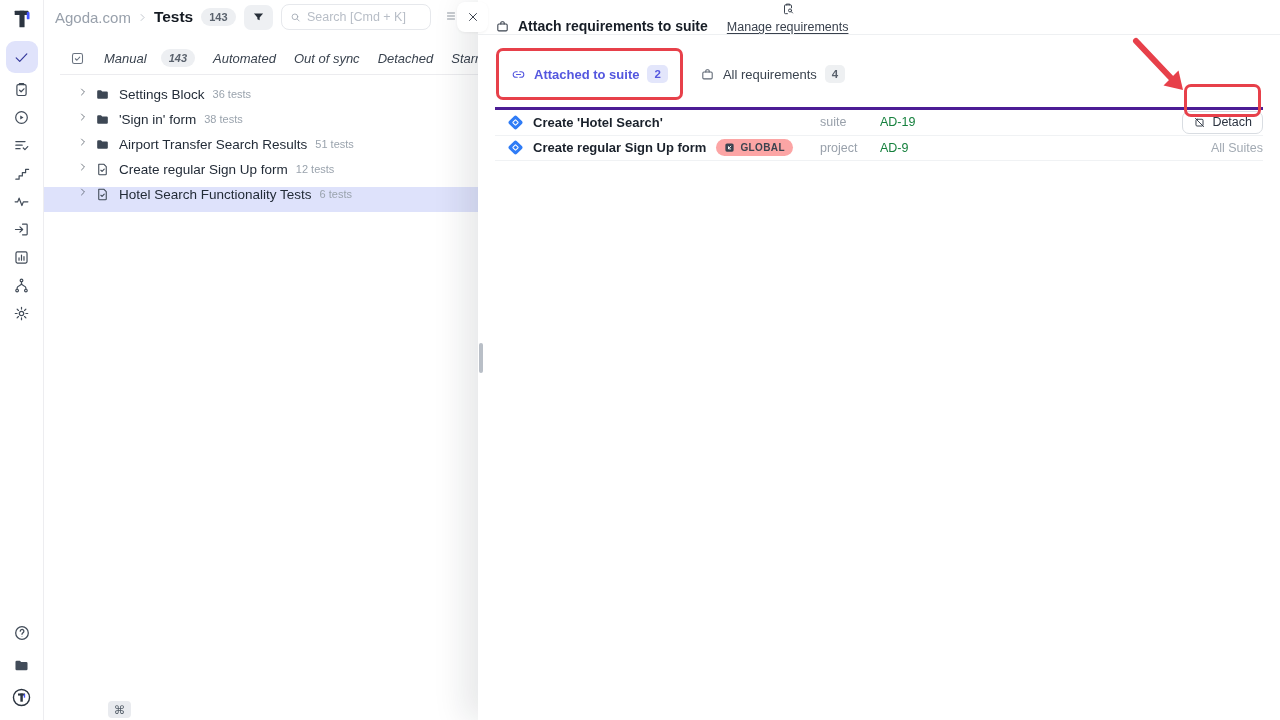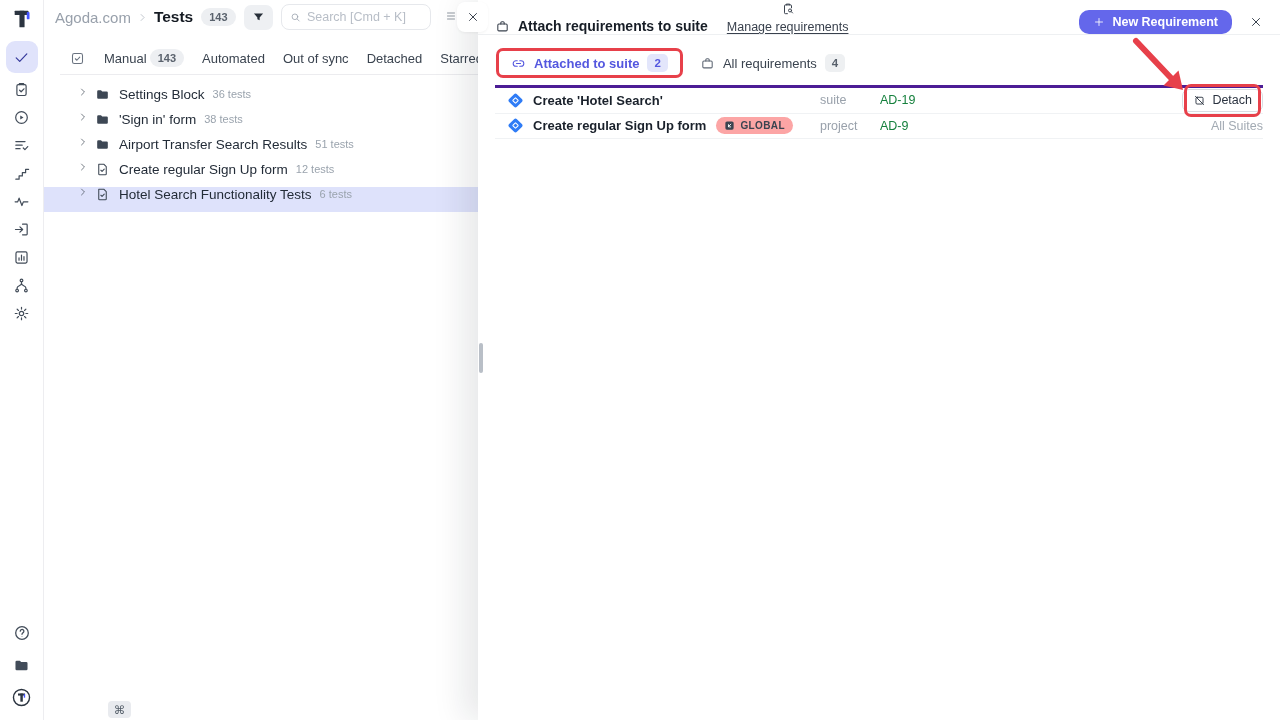--- a/index.html
+++ b/index.html
@@ -32,21 +32,21 @@
   .filter-btn { width:29px; height:25px; background:#eef0f3; border:none; border-radius:7px;
                 display:flex; align-items:center; justify-content:center; color:#262e38; margin-left:8px; cursor:pointer; }
   .search { margin-left:8px; width:150px; height:26px; border:1px solid #e6e8ec; border-radius:8px;
             display:flex; align-items:center; padding:0 8px; gap:6px; color:#9aa2ad; background:#fff; }
   .search input { border:none; outline:none; width:100%; font-size:12.5px; color:#3a424e; font-family:inherit; background:transparent; }
   ::placeholder { color:#b8bec7; }
   .half-menu { position:absolute; left:446px; top:10px; color:#7b8490; z-index:10; }
 
   .filters { height:26px; margin-top:11px; display:flex; align-items:center; padding-left:26px; font-size:13px; color:#3a434f; }
   .f-icon { color:#6a7380; margin-right:19px; display:flex; }
-  .f-item { display:flex; align-items:center; gap:3px; margin-right:18px; cursor:pointer; white-space:nowrap; }
+  .f-item { display:flex; align-items:center; gap:14px; margin-right:18px; cursor:pointer; white-space:nowrap;font-style:italic; }
   .warn-badge { background:#fbecbd; color:#8f6e22; font-size:12px; padding:3px 9px; border-radius:99px; cursor:pointer; white-space:nowrap; }
   .divider { position:absolute; left:16px; right:0; top:74px; border-top:1px solid #ececef; }
 
   .tree { position:absolute; left:0; right:0; top:87px; }
   .trow { height:25px; display:flex; align-items:flex-start; padding-left:34px; cursor:pointer; }
   .trow.selected { background:#dee2fb; }
   .chev { color:#3f4854; display:flex; margin-right:7px; }
   .ticon { color:#3d4754; display:flex; }
   .tlabel { font-size:13.5px; color:#232c38; font-weight:500; margin-left:9px; }
   .tcount { font-size:11px; color:#9aa3ad; margin-left:8px; padding-top:1px; }
@@ -70,21 +70,21 @@
              font-weight:600; display:flex; align-items:center; gap:7px; border:none; font-family:inherit; cursor:pointer; }
   .close-x { color:#39414d; display:flex; background:none; border:none; cursor:pointer; }
 
   .tabs { display:flex; align-items:center; padding:13px 0 0 18px; }
   .tab { display:flex; align-items:center; gap:8px; cursor:pointer; }
   .tab1 { color:#5457df; font-weight:600; font-size:13px; }
   .tab2 { margin-left:17px; color:#3a434f; font-size:13px; font-weight:500; }
   .tab2 .tab-ic { color:#5d6673; }
   .tbadge { background:#e3e6fb; color:#5457df; font-size:11.5px; font-weight:600; padding:3px 7px; border-radius:5px; }
   .tbadge.gray { background:#eef0f2; color:#59616c; }
-  .ann-tab-box { border:3px solid #e7404a; border-radius:7px; padding:3px 12px; display:flex; align-items:center; }
+  .ann-tab-box { border:3px solid #e7404a; border-radius:7px; padding:14px 12px; display:flex; align-items:center; }
 
   .req-list { margin:7px 17px 7px; border-top:3px solid #4c1d95; }
   .req-row { height:25.5px; display:flex; align-items:center; border-bottom:1px solid #f0f2f4; padding-left:13px; }
   .req-name { display:flex; align-items:center; gap:10px; width:312px; }
   .diamond { width:11px; height:11px; background:#2f7cf6; transform:rotate(45deg); border-radius:2px;
              display:flex; align-items:center; justify-content:center; flex:none; margin:0 2px; }
   .diamond i { display:block; width:5px; height:5px; border:1.4px solid #fff; border-radius:1px; }
   .rtitle { font-size:13px; font-weight:600; color:#1a212b; white-space:nowrap; }
   .gbadge { background:#fca5a5; border-radius:99px; padding:3px 8px; display:flex; align-items:center; gap:5px;
             font-size:10px; font-weight:700; color:#3a434f; letter-spacing:.4px; }
@@ -343,33 +343,20 @@
     <h1 class="mtitle">Attach requirements to suite</h1>
     <span class="manage">
       <svg class="ic" width="14" height="14" viewBox="0 0 24 24" stroke-width="1.8">
           <path d="M18 10V6.5a1.5 1.5 0 00-1.5-1.5h-9A1.5 1.5 0 006 6.5v12A1.5 1.5 0 007.5 20H11"></path>
           <path d="M9 5V3.6h6V5"></path>
           <circle cx="15.5" cy="14.5" r="2.6"></circle>
           <path d="M17.4 16.4l2.4 2.4"></path>
         </svg>
       <span class="lbl">Manage requirements</span>
     </span>
-    <span class="mhead-right">
-      <button class="new-btn">
-        <svg class="ic" width="12" height="12" viewBox="0 0 24 24" stroke-width="2.4">
-            <path d="M12 5v14M5 12h14"></path>
-          </svg>
-        <span>New Requirement</span>
-      </button>
-      <button class="close-x">
-        <svg class="ic" width="14" height="14" viewBox="0 0 24 24" stroke-width="2">
-            <path d="M6 6l12 12M18 6L6 18"></path>
-          </svg>
-      </button>
-    </span>
   </header>
 
   <div class="tabs">
     <div class="ann-tab-box">
       <span class="tab tab1">
         <svg class="ic" width="15" height="15" viewBox="0 0 24 24" stroke-width="2">
             <path d="M10 7.5H8a4.5 4.5 0 000 9h2M14 7.5h2a4.5 4.5 0 010 9h-2M8.7 12h6.6"></path>
           </svg>
         <span>Attached to suite</span>
         <span class="tbadge">2</span>

